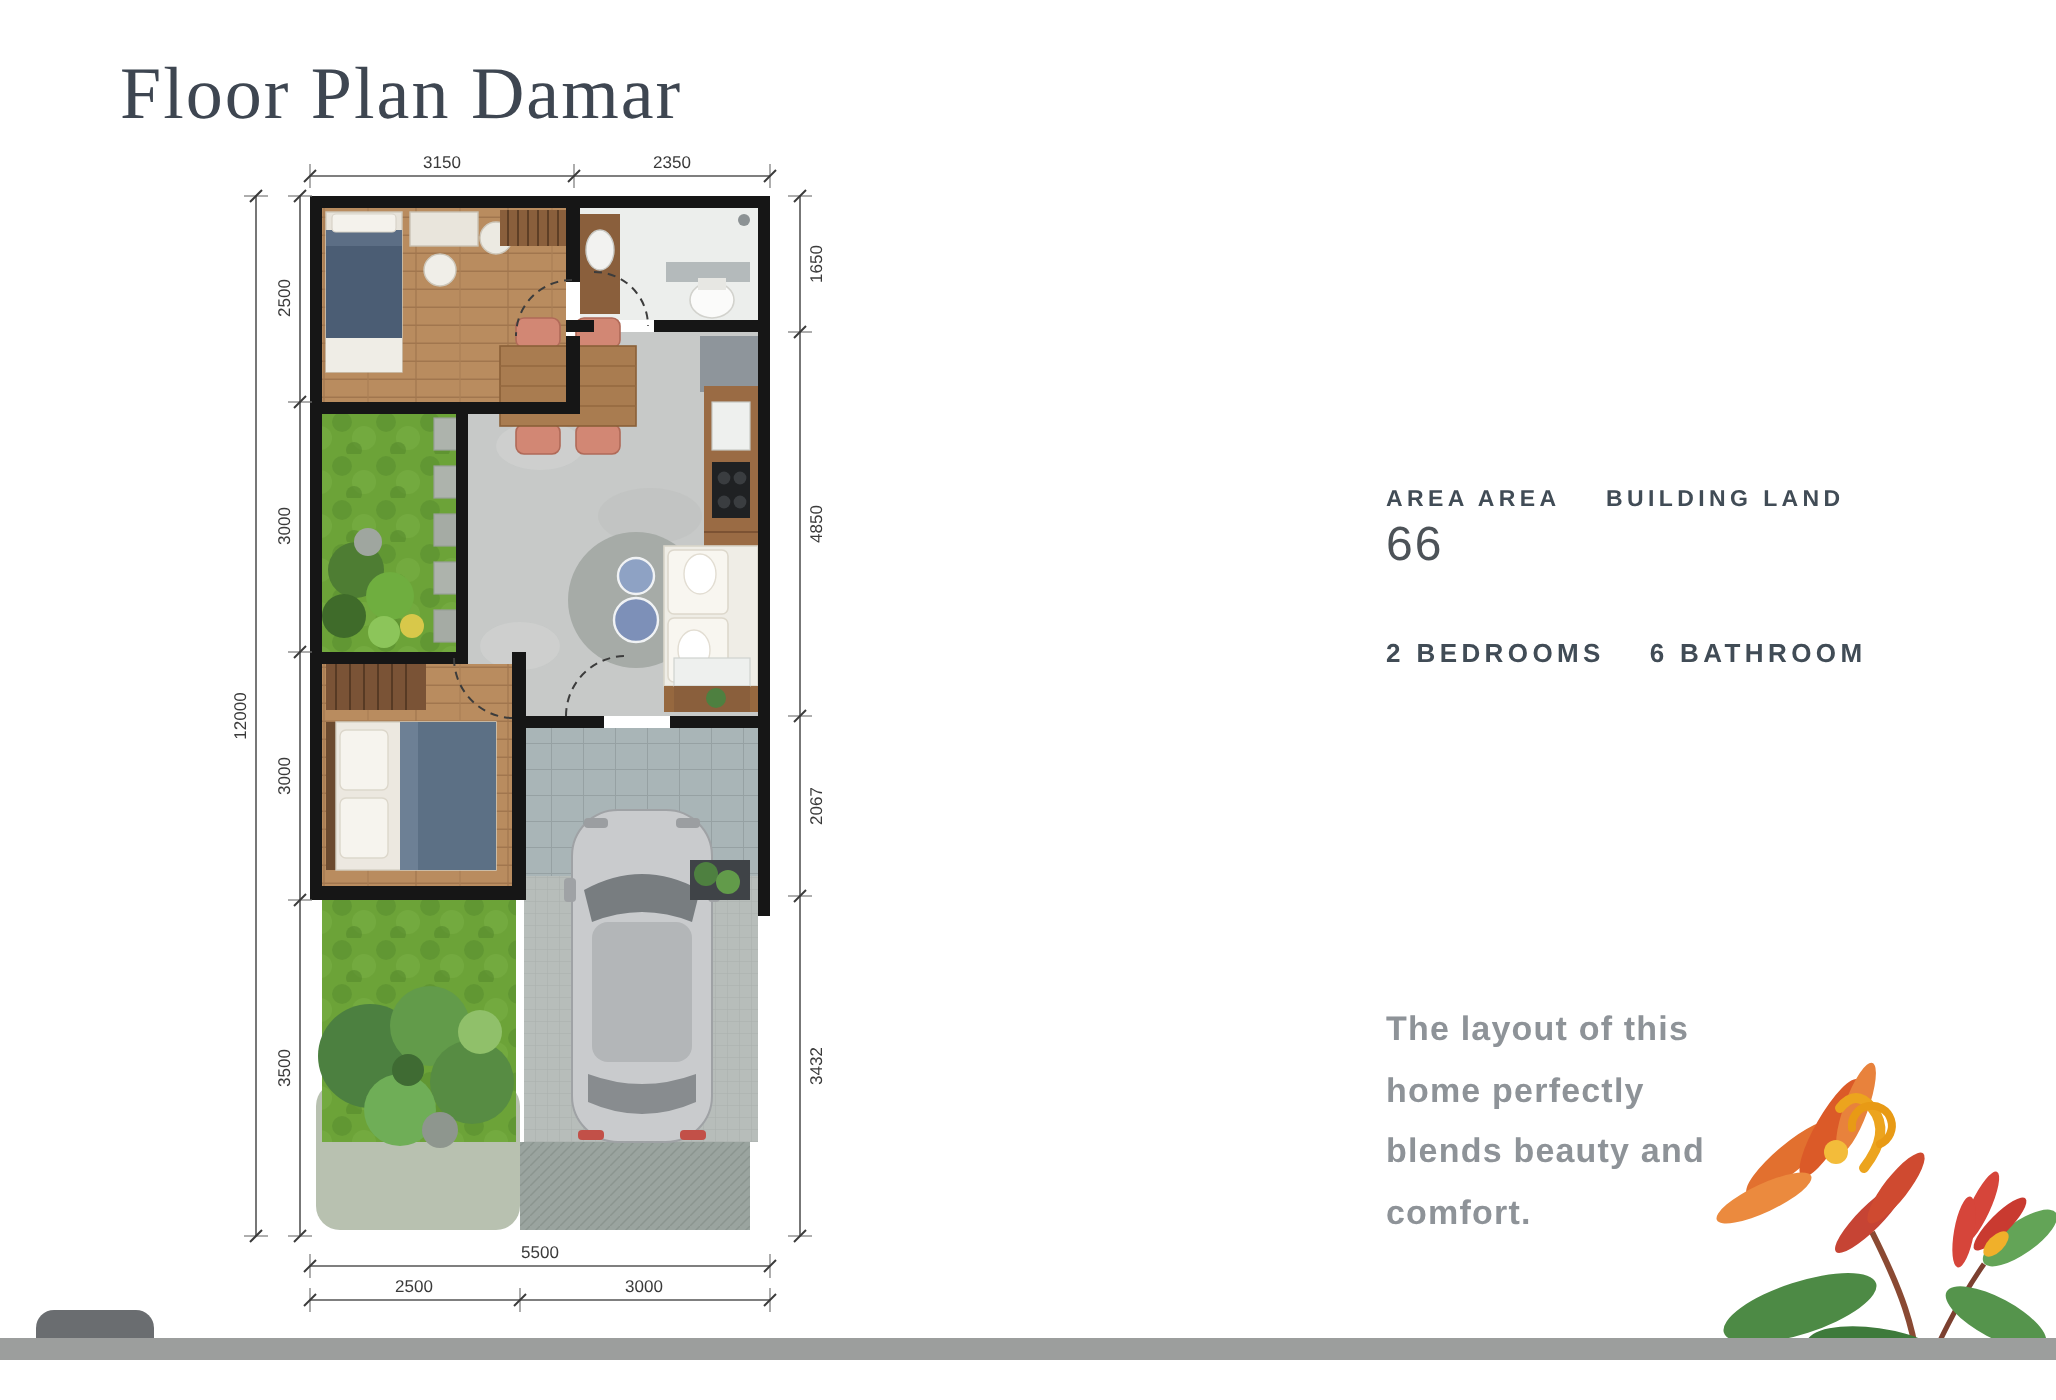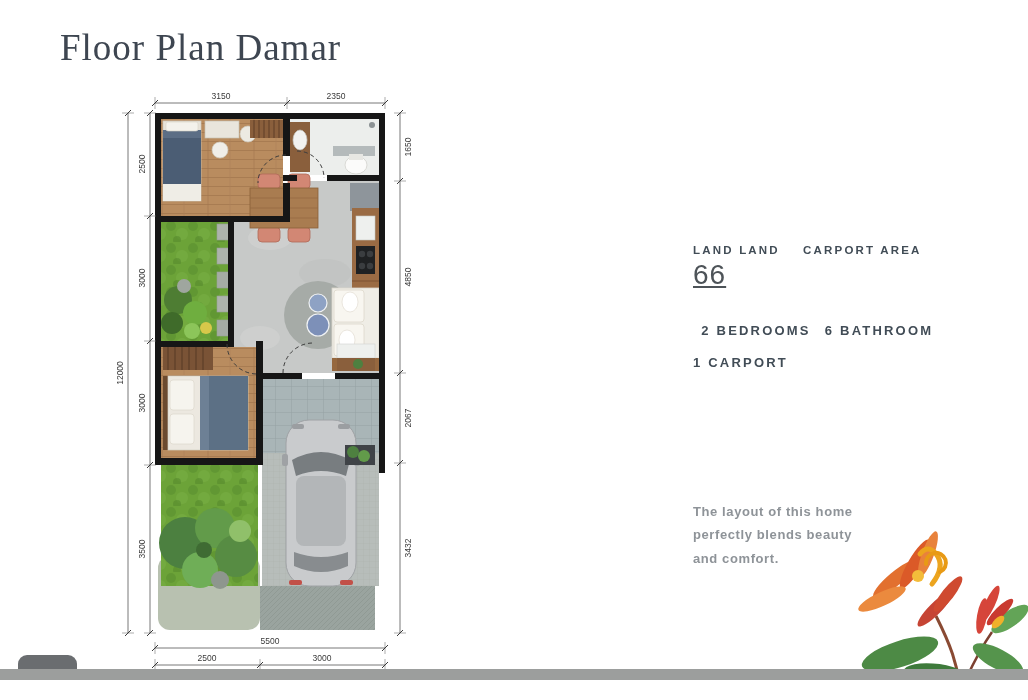--- a/index.html
+++ b/index.html
@@ -1,29 +1,29 @@
 <!DOCTYPE html>
 <html><head>
 <meta charset="utf-8">
 <style>
   html,body{margin:0;padding:0;background:#ffffff;}
   .canvas{position:relative;width:1028px;height:680px;background:#ffffff;overflow:hidden;
           font-family:"Liberation Sans",sans-serif;}
   .title{position:absolute;left:60px;top:26px;font-family:"Liberation Serif",serif;
          font-size:37px;font-weight:400;color:#3e4651;letter-spacing:1px;}
-  .plan-wrap{position:absolute;left:100px;top:88px;width:340px;height:600px;}
+  .plan-wrap{position:absolute;left:100px;top:73px;width:340px;height:600px;}
   .specs{position:absolute;left:693px;top:244px;width:300px;color:#414c56;}
   .spec-row{display:flex;}
   .spec-col{min-width:102px;margin-right:8px;}
   .spec-label{font-size:11.5px;font-weight:700;letter-spacing:2.2px;color:#414c56;}
-  .spec-value{font-size:28px;font-weight:400;color:#4d5358;margin-top:3px;letter-spacing:1px;text-decoration:underline;}
+  .spec-value{font-size:24px;font-weight:400;color:#4d5358;margin-top:3px;letter-spacing:1px;}
   .features{margin-top:32px;font-size:13px;font-weight:700;letter-spacing:2.2px;color:#414c56;}
-  .features .row1 span:first-child{display:inline-block;width:126px;text-align:center;}
+  .features .row1 span:first-child{display:inline-block;width:126px;}
   .features .row2{margin-top:17px;}
-  .description{position:absolute;left:693px;top:500px;width:175px;font-size:13px;font-weight:700;
+  .description{position:absolute;left:693px;top:500px;width:175px;font-size:17px;font-weight:700;
                color:#8e9398;letter-spacing:0.6px;line-height:1.8;}
   .page-badge{position:absolute;left:18px;top:655px;width:59px;height:50px;background:#6a6d70;
               border-radius:9px;display:flex;align-items:center;justify-content:center;
               color:#e4e4e4;font-size:27px;z-index:4;}
   .bottom-strip{position:absolute;left:0;bottom:0;width:1028px;height:11px;background:#9c9e9d;z-index:10;}
   .flower{position:absolute;left:840px;top:524px;width:188px;height:168px;}
   svg text{font-family:"Liberation Sans",sans-serif;font-size:8.5px;fill:#3a3a3a;}
   .dimline{stroke:#555;stroke-width:0.8;}
   .tick{stroke:#3a3a3a;stroke-width:1;}
   .stub{stroke:#777;stroke-width:0.6;}
@@ -316,34 +316,31 @@
       <line class="tick" x1="282" y1="580" x2="288" y2="574"></line>
       <text x="107" y="573" text-anchor="middle">2500</text>
       <text x="222" y="573" text-anchor="middle">3000</text>
     </g>
   </svg>
   </div>
 
   <div class="specs">
     <div class="spec-row">
       <div class="spec-col">
-        <div class="spec-label">LAND LAND</div>
+        <div class="spec-label">AREA AREA</div>
         <div class="spec-value">66</div>
       </div>
       <div class="spec-col">
-        <div class="spec-label">CARPORT AREA</div>
+        <div class="spec-label">BUILDING LAND</div>
       </div>
     </div>
     <div class="features">
       <div class="row1">
         <span>2 BEDROOMS</span>
         <span>6 BATHROOM</span>
-      </div>
-      <div class="row2">
-        <span>1 CARPORT</span>
       </div>
     </div>
   </div>
 
   <div class="description">The layout of this home perfectly blends beauty and comfort.</div>
 
   <svg class="flower" viewBox="0 0 188 168">
     <path d="M120,168 C118,140 110,120 96,92" stroke="#8a4a33" stroke-width="3" fill="none"></path>
     <path d="M120,168 C128,150 138,128 152,108" stroke="#7c4030" stroke-width="2.5" fill="none"></path>
     <ellipse cx="60" cy="130" rx="40" ry="13" fill="#4d8a45" transform="rotate(-18 60 130)"></ellipse>

